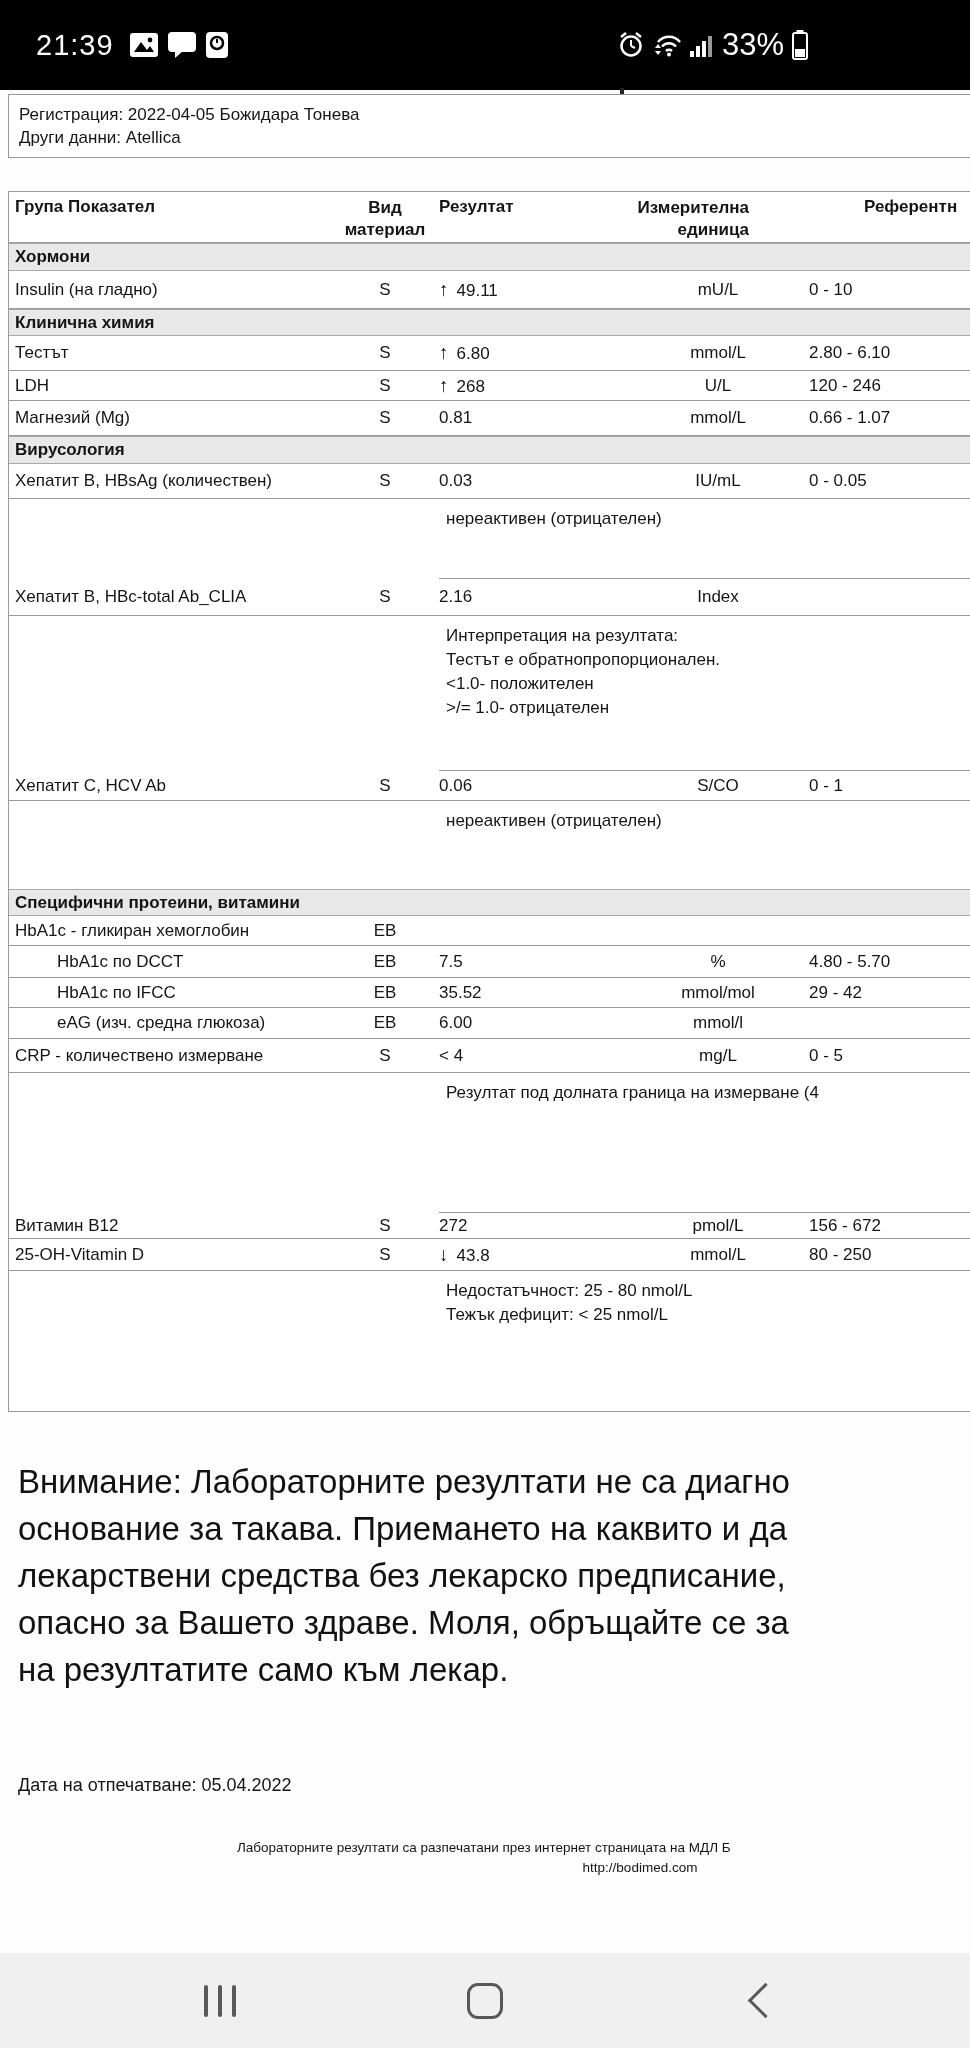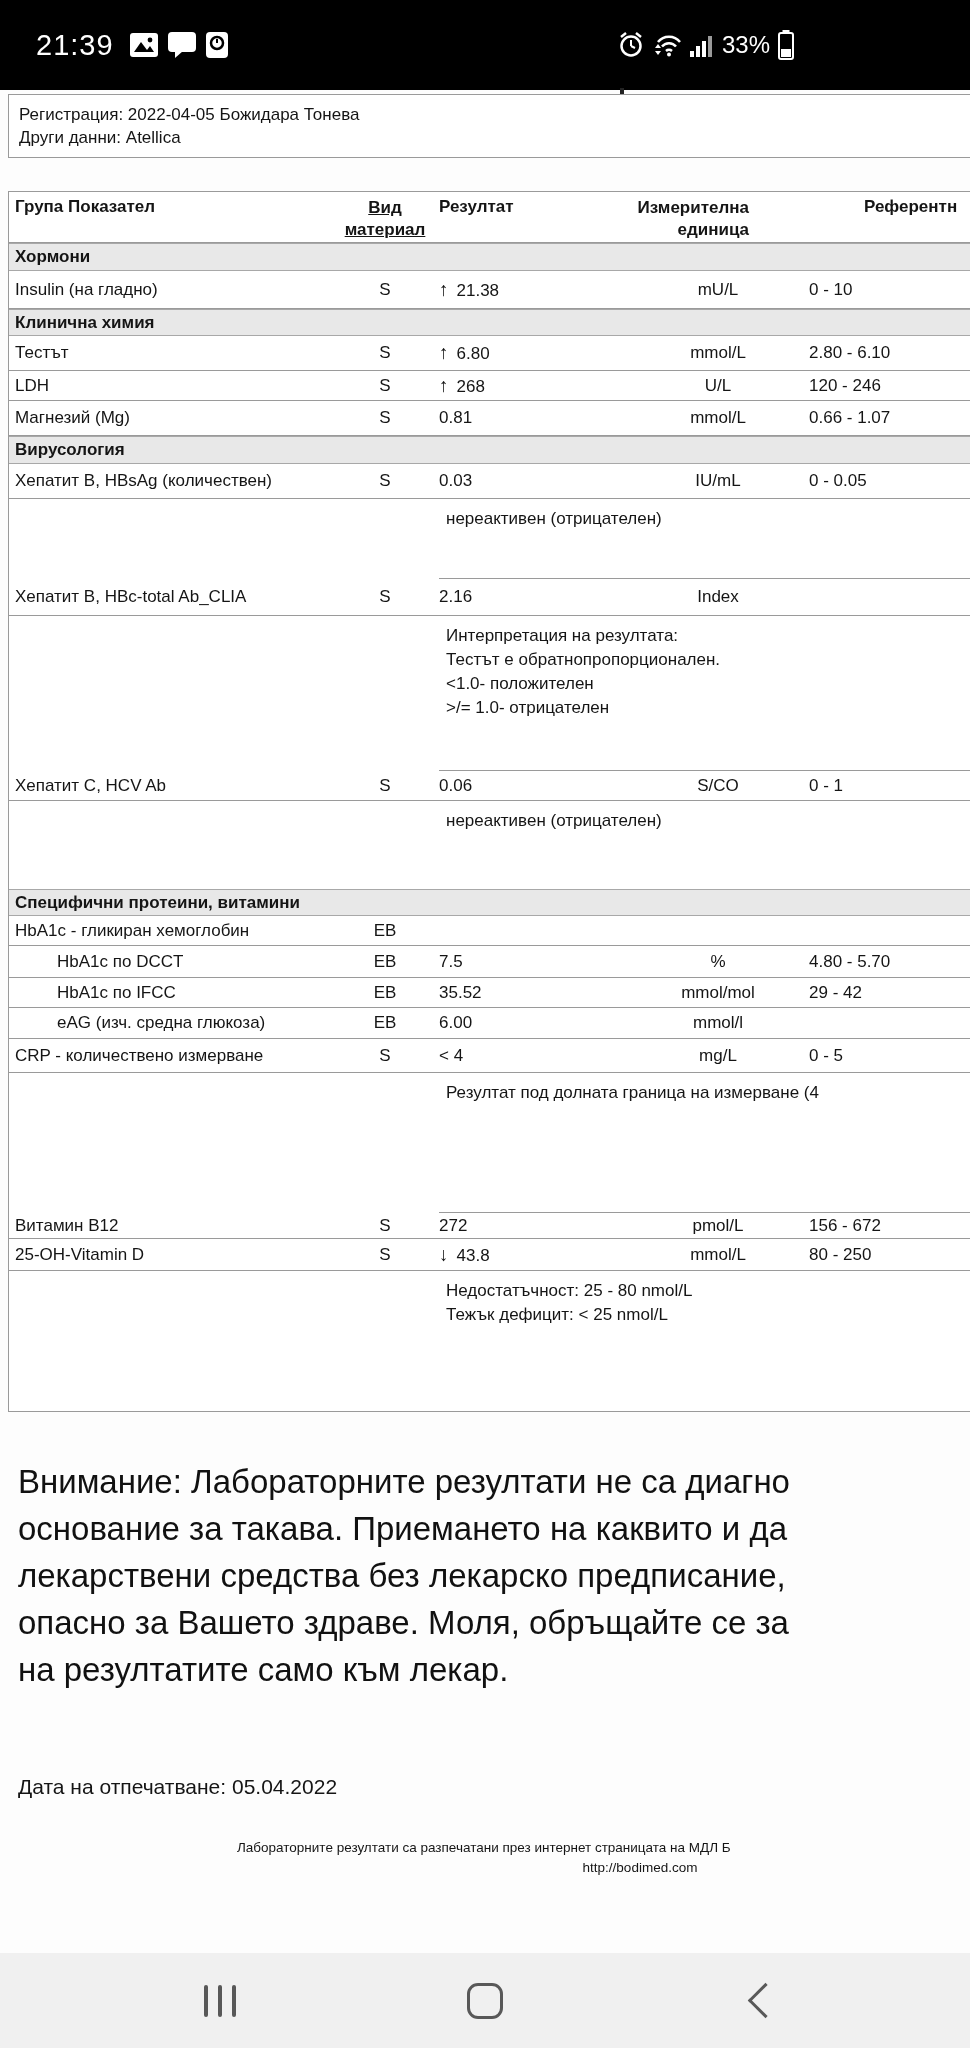--- a/index.html
+++ b/index.html
@@ -5,21 +5,21 @@
   html,body{margin:0;padding:0;background:#fff;}
   #screen{position:relative;width:970px;height:2048px;overflow:hidden;background:#fdfdfd;
           font-family:"Liberation Sans","DejaVu Sans",sans-serif;color:#151515;}
 
   
   .statusbar{position:absolute;left:0;top:0;width:970px;height:90px;background:#000;
              display:flex;align-items:center;}
   .sb-time{color:#fff;font-size:29px;margin-left:36px;letter-spacing:1px;}
   .sb-left-icons{display:flex;align-items:center;gap:10px;margin-left:16px;}
   .sb-right{position:absolute;left:618px;top:0;height:90px;display:flex;align-items:center;gap:8px;}
-  .sb-pct{color:#fff;font-size:24px;}
+  .sb-pct{color:#fff;font-size:31px;}
   .tickmark{position:absolute;left:620px;top:88px;width:4px;height:11px;background:#222;}
 
   
   .headerbox{position:absolute;left:8px;top:94px;width:1092px;height:64px;box-sizing:border-box;
              border:1px solid #9a9a9a;background:#fff;padding:8px 0 0 10px;}
   .headerbox div{font-size:17px;line-height:23px;white-space:nowrap;}
 
   
   .labtable{position:absolute;left:8px;top:191px;width:1092px;box-sizing:border-box;
             border-left:1px solid #9a9a9a;border-top:1px solid #9a9a9a;border-bottom:1px solid #9a9a9a;
@@ -30,31 +30,31 @@
                 padding-left:6px;align-items:center;}
   .partial-top{position:absolute;left:430px;right:0;top:-1px;border-top:1px solid #9a9a9a;}
   .c-name{width:322px;box-sizing:border-box;padding-left:6px;}
   .c-name.indent{padding-left:48px;}
   .c-mat{width:108px;text-align:center;}
   .c-res{width:190px;box-sizing:border-box;text-align:left;padding-right:18px;white-space:nowrap;}
   .c-res .arrow{font-weight:bold;font-size:19px;margin-right:8px;}
   .c-unit{width:178px;text-align:center;}
   .c-ref{flex:1;box-sizing:border-box;padding-left:2px;white-space:nowrap;}
   .trow.thead{font-weight:bold;align-items:flex-start;padding-top:5px;}
-  .thead .c-mat{line-height:22px;text-decoration:underline;}
+  .thead .c-mat{line-height:22px;}
   .thead .c-unit{text-align:right;padding-right:58px;box-sizing:border-box;line-height:22px;}
   .thead .c-ref{padding-left:57px;white-space:nowrap;}
   .trow.note{display:block;padding:8px 0 0 437px;box-sizing:border-box;line-height:24px;}
   .trow.note div{white-space:nowrap;}
 
   
   .warning{position:absolute;left:18px;top:1458px;width:1500px;font-size:33px;line-height:47px;color:#111;}
   .warning div{white-space:nowrap;}
   .warning .wb{font-weight:normal;}
-  .printdate{position:absolute;left:18px;top:1775px;font-size:21px;}
+  .printdate{position:absolute;left:18px;top:1775px;font-size:18px;}
   .smallfooter{position:absolute;left:237px;top:1838px;width:806px;font-size:13.5px;line-height:20px;}
   .smallfooter .f1{white-space:nowrap;overflow:hidden;}
   .smallfooter .f2{text-align:center;}
 
   
   .navbar{position:absolute;left:0;bottom:0;width:970px;height:95px;background:#f0f0f0;}
   .navbtn{position:absolute;top:0;height:95px;width:120px;display:flex;align-items:center;justify-content:center;}
   .recents{left:160px;}  .homebtn{left:425px;}  .backbtn{left:700px;}
   .rec-bars{display:flex;gap:10px;}
   .rec-bars span{display:block;width:4px;height:32px;background:#585858;border-radius:2px;}
@@ -134,21 +134,21 @@
         <div>Измерителна</div>
         <div>единица</div>
       </div>
       <div class="c-ref">Референтн</div>
     </div>
     <div id="rows-host">
         <div class="trow section" style="min-height: 28px;">Хормони</div>
         <div class="trow bb" style="min-height: 38px;">
           <div class="c-name">Insulin (на гладно)</div>
           <div class="c-mat">S</div>
-          <div class="c-res"><span class="arrow">↑</span><span>21.38</span></div>
+          <div class="c-res"><span class="arrow">↑</span><span>49.11</span></div>
           <div class="c-unit">mU/L</div>
           <div class="c-ref">0 - 10</div>
         </div>
         <div class="trow section" style="min-height: 27px;">Клинична химия</div>
         <div class="trow bb" style="min-height: 35px;">
           <div class="c-name">Тестът</div>
           <div class="c-mat">S</div>
           <div class="c-res"><span class="arrow">↑</span><span>6.80</span></div>
           <div class="c-unit">mmol/L</div>
           <div class="c-ref">2.80 - 6.10</div>

